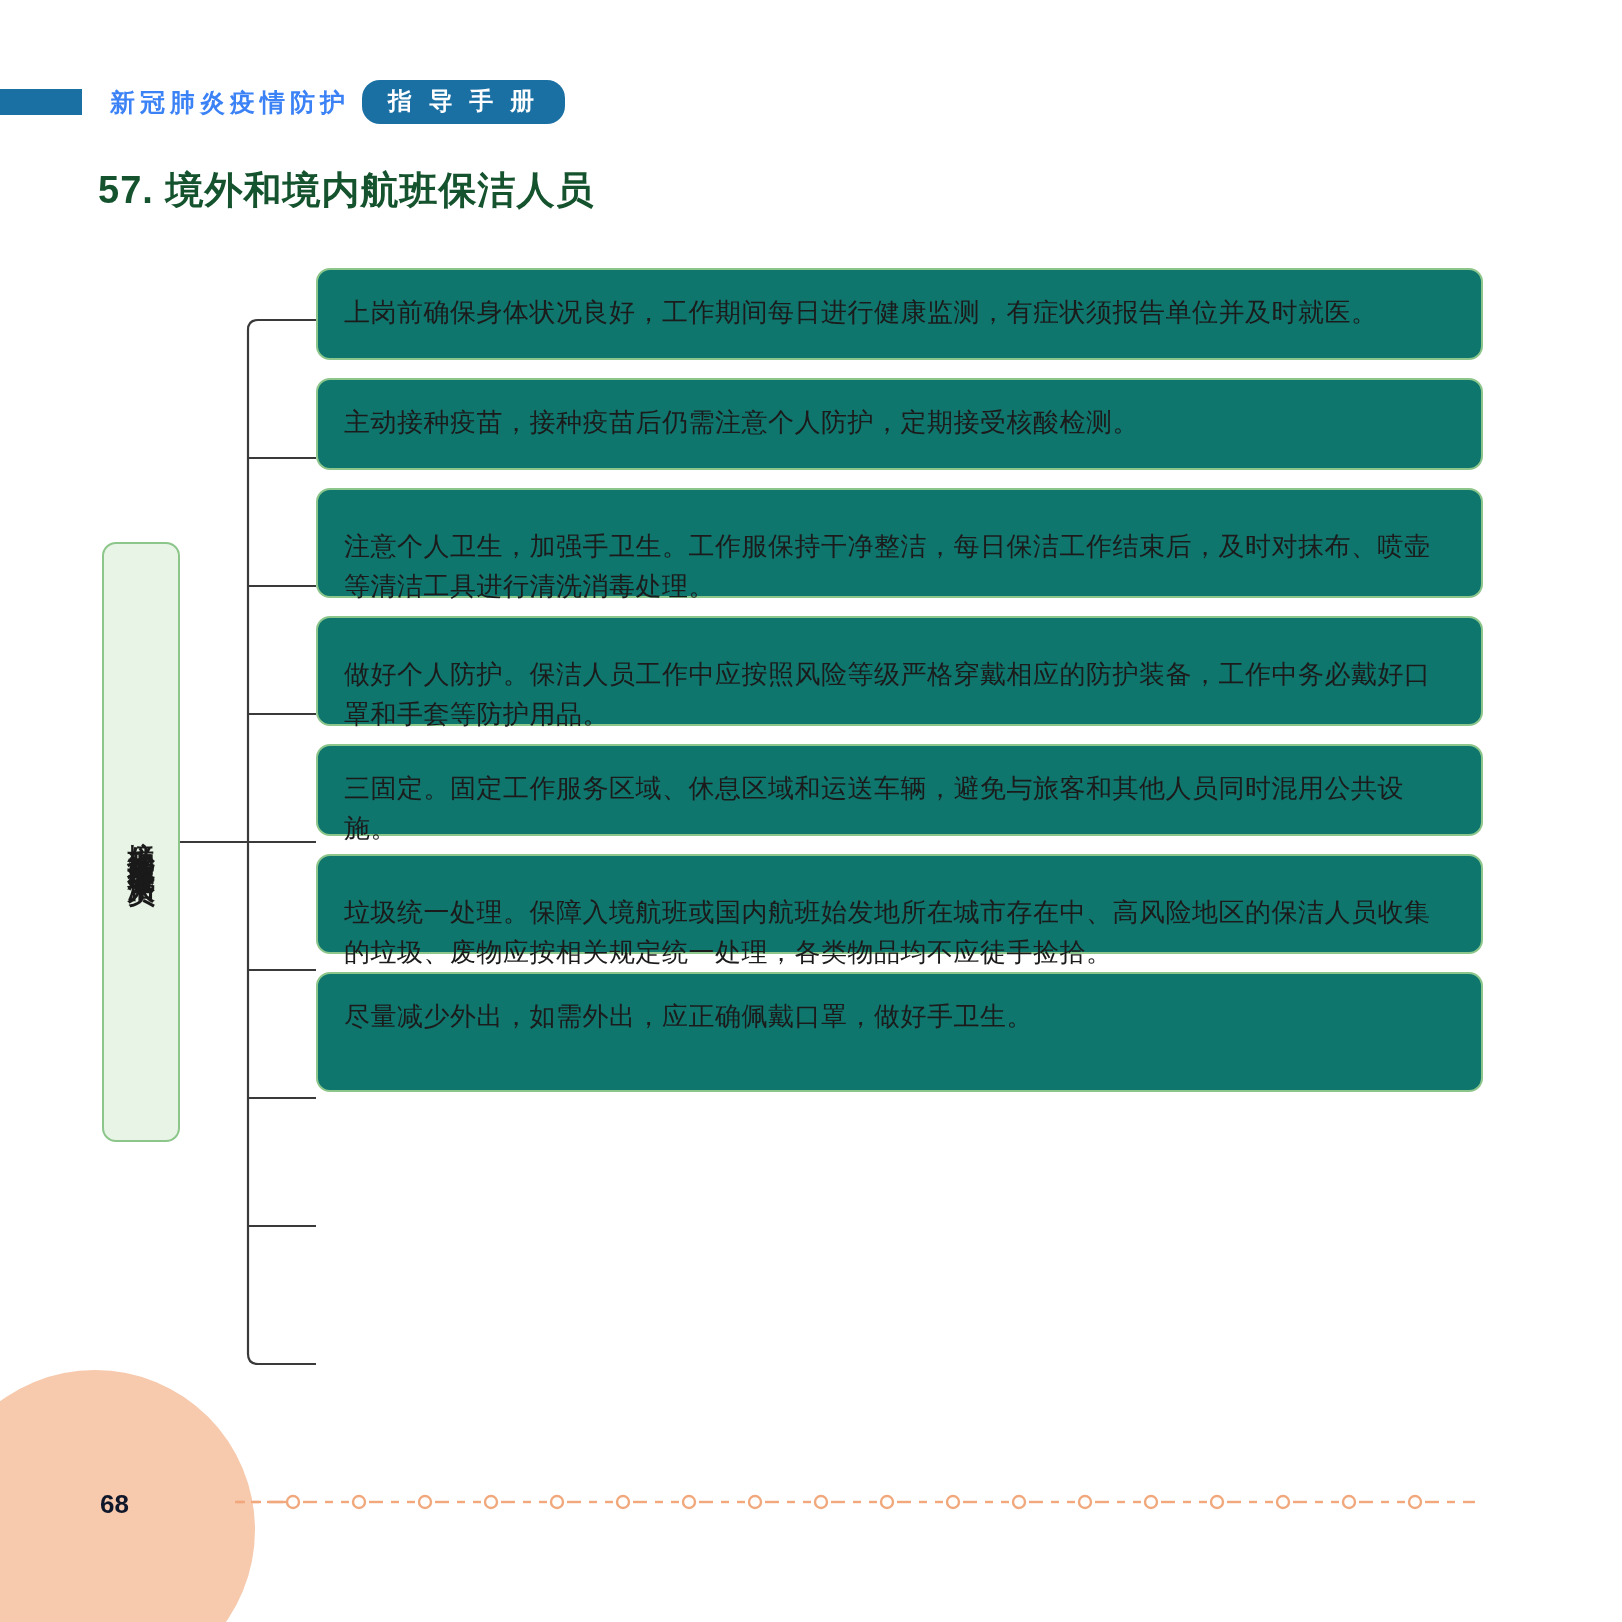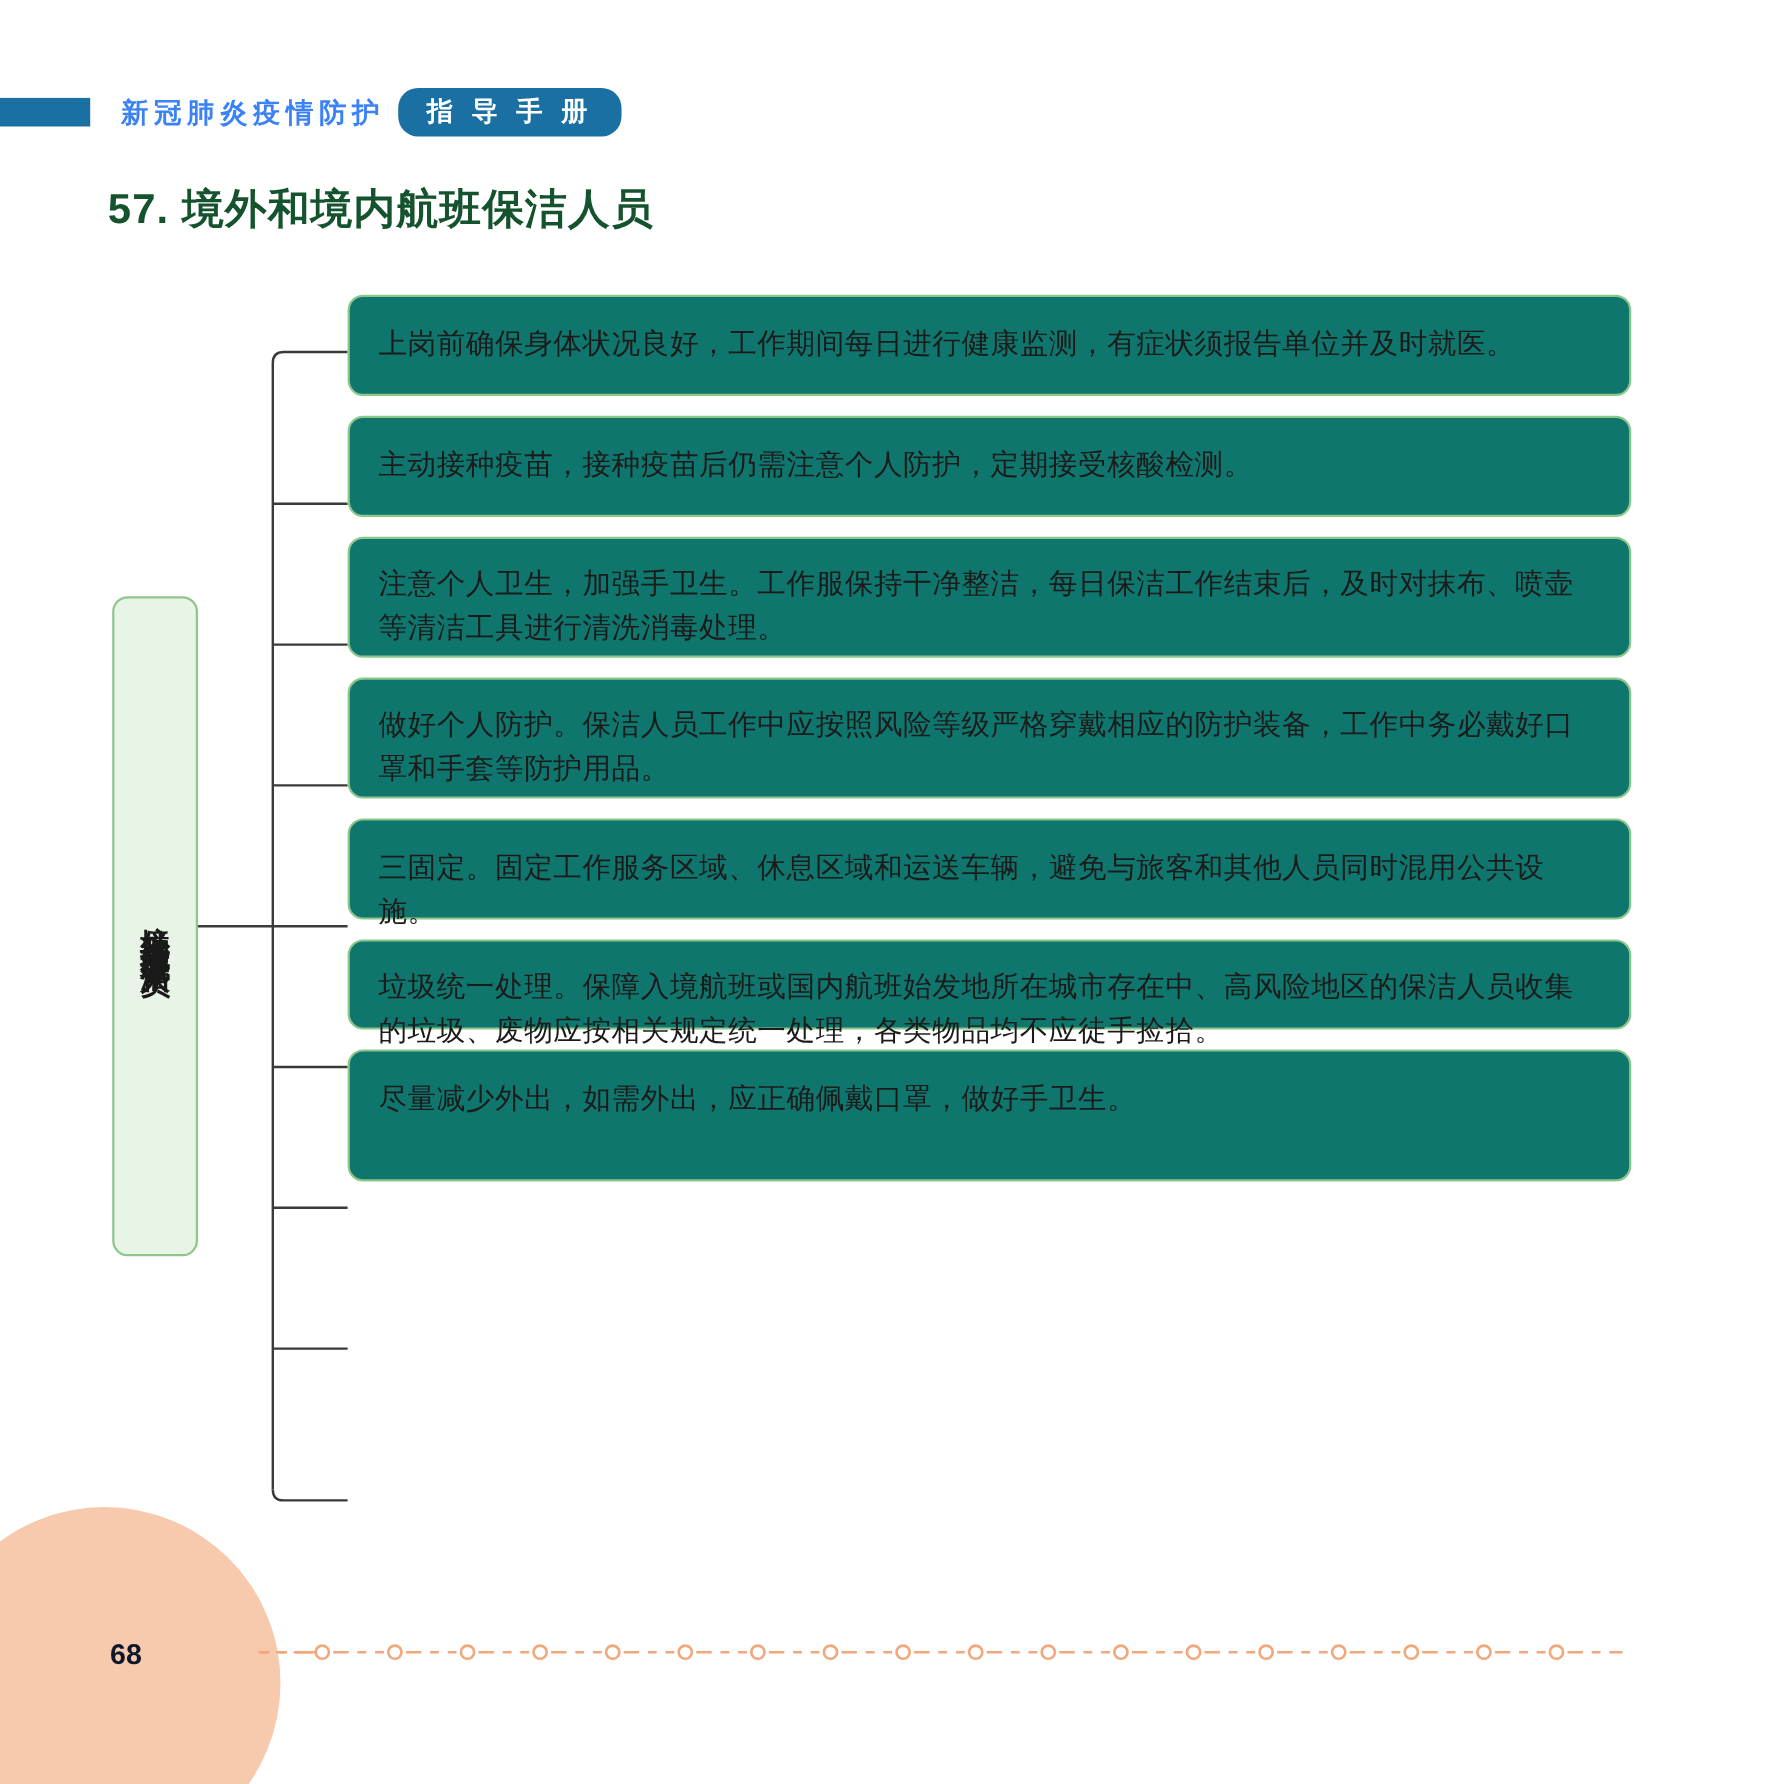--- a/index.html
+++ b/index.html
@@ -118,21 +118,21 @@
     background: #0f766e;
     border: 2px solid #8cc68b;
     border-radius: 14px;
     padding: 22px 26px 22px 26px;
     margin-bottom: 18px;
     font-size: 26px;
     line-height: 1.55;
     color: #1b1b1b;
     letter-spacing: 0.5px;
   }
-  .item.two-line { padding-top: 20px; padding-bottom: 20px; }
+  .item.two-line { padding-top: 36px; padding-bottom: 20px; }
 
   
   .footer-circle {
     position: absolute;
     left: -65px;
     bottom: -68px;
     width: 320px;
     height: 320px;
     border-radius: 50%;
     background: #f7c9ad;
@@ -187,21 +187,21 @@
       <path d="M 150 1086 q 0 10 10 10 L 218 1096"></path>
     </g>
   </svg>
 
   <div class="items">
     <div class="item" style="height:92px;">上岗前确保身体状况良好，工作期间每日进行健康监测，有症状须报告单位并及时就医。</div>
     <div class="item" style="height:92px;">主动接种疫苗，接种疫苗后仍需注意个人防护，定期接受核酸检测。</div>
     <div class="item two-line" style="height:110px;">注意个人卫生，加强手卫生。工作服保持干净整洁，每日保洁工作结束后，及时对抹布、喷壶等清洁工具进行清洗消毒处理。</div>
     <div class="item two-line" style="height:110px;">做好个人防护。保洁人员工作中应按照风险等级严格穿戴相应的防护装备，工作中务必戴好口罩和手套等防护用品。</div>
     <div class="item" style="height:92px;">三固定。固定工作服务区域、休息区域和运送车辆，避免与旅客和其他人员同时混用公共设施。</div>
-    <div class="item two-line" style="height:82px;">垃圾统一处理。保障入境航班或国内航班始发地所在城市存在中、高风险地区的保洁人员收集的垃圾、废物应按相关规定统一处理，各类物品均不应徒手捡拾。</div>
+    <div class="item two-line" style="height:100px;">垃圾统一处理。保障入境航班或国内航班始发地所在城市存在中、高风险地区的保洁人员收集的垃圾、废物应按相关规定统一处理，各类物品均不应徒手捡拾。</div>
     <div class="item" style="height:120px;">尽量减少外出，如需外出，应正确佩戴口罩，做好手卫生。</div>
   </div>
 </div>
 
 <div class="footer-circle"></div>
 <div class="page-number">68</div>
 <svg class="dotline" viewBox="0 0 1250 16" xmlns="http://www.w3.org/2000/svg">
   <g stroke="#f0a87c" stroke-width="2.4" fill="none">
     <g id="seg">
       <line x1="0" y1="8" x2="8" y2="8"></line>

